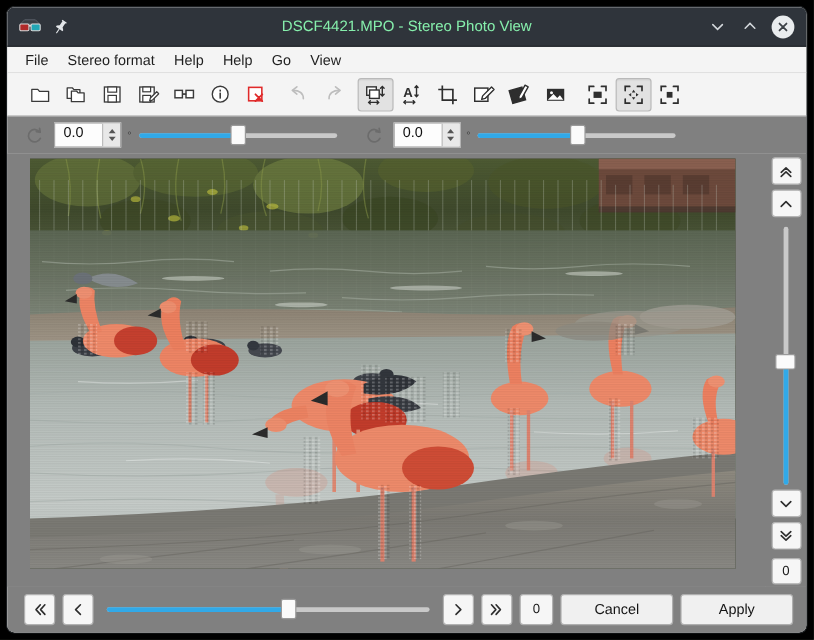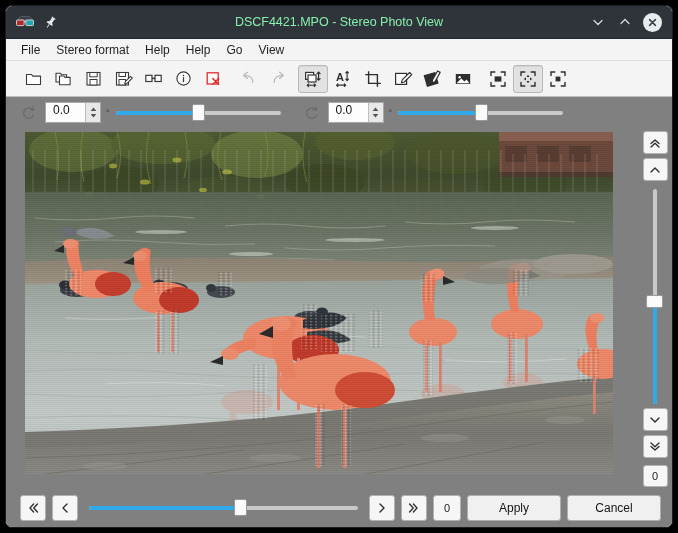--- a/index.html
+++ b/index.html
@@ -811,17 +811,17 @@
       <svg width="14" height="14" viewBox="0 0 14 14">
         <path d="M5 3 L9 7 L5 11" fill="none" stroke="#2e2e2e" stroke-width="1.35" stroke-linecap="round" stroke-linejoin="round"></path>
       </svg>
     </div>
     <div class="bbtn">
       <svg width="14" height="14" viewBox="0 0 14 14">
         <path d="M2.6 3 L6.2 7 L2.6 11 M6.4 3 L10 7 L6.4 11" fill="none" stroke="#2e2e2e" stroke-width="1.35" stroke-linecap="round" stroke-linejoin="round"></path>
       </svg>
     </div>
     <div class="num-field">0</div>
+    <div class="bwide">Cancel</div>
     <div class="bwide">Apply</div>
-    <div class="bwide">Cancel</div>
   </div>
 
 </div>
 
 </body></html>

